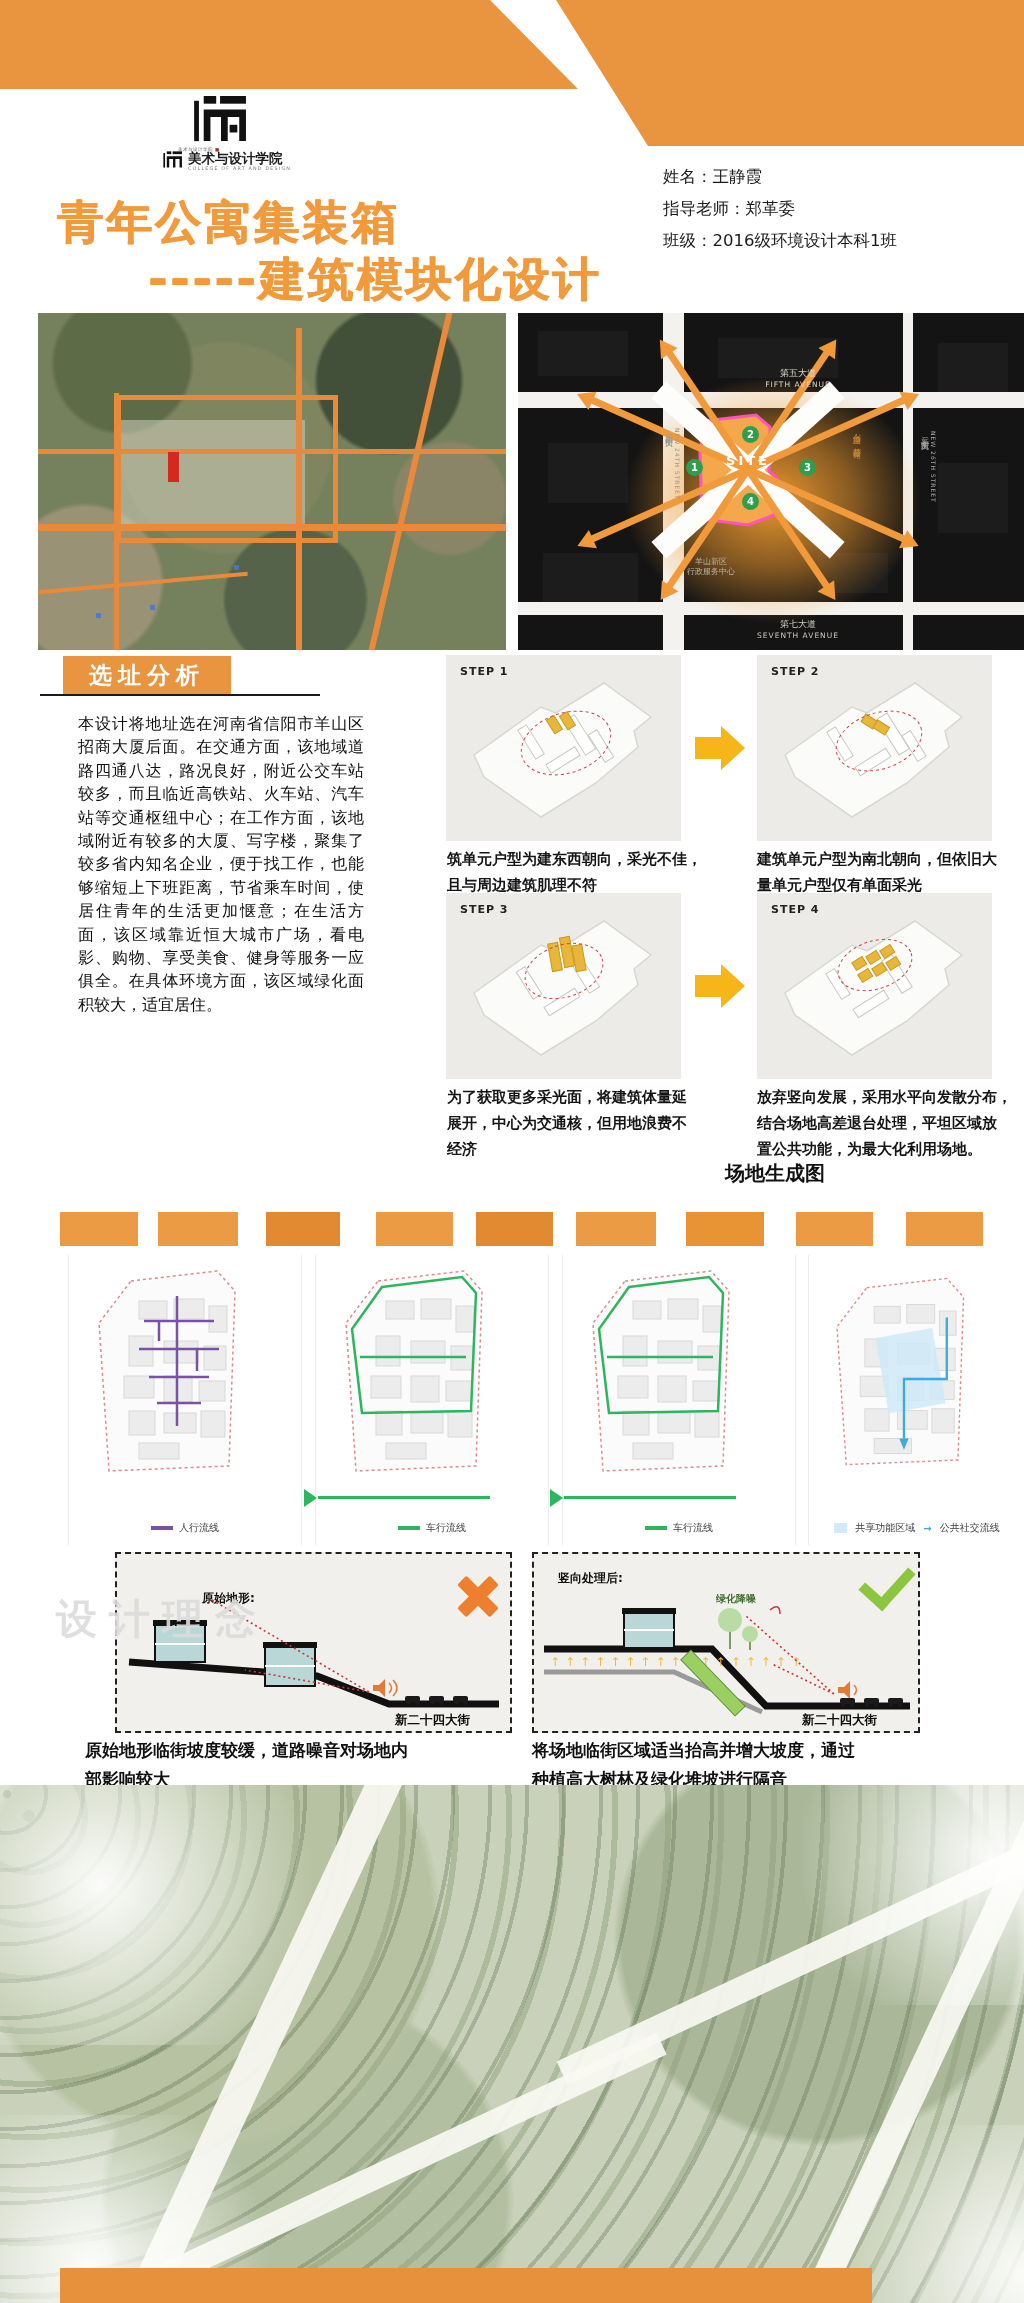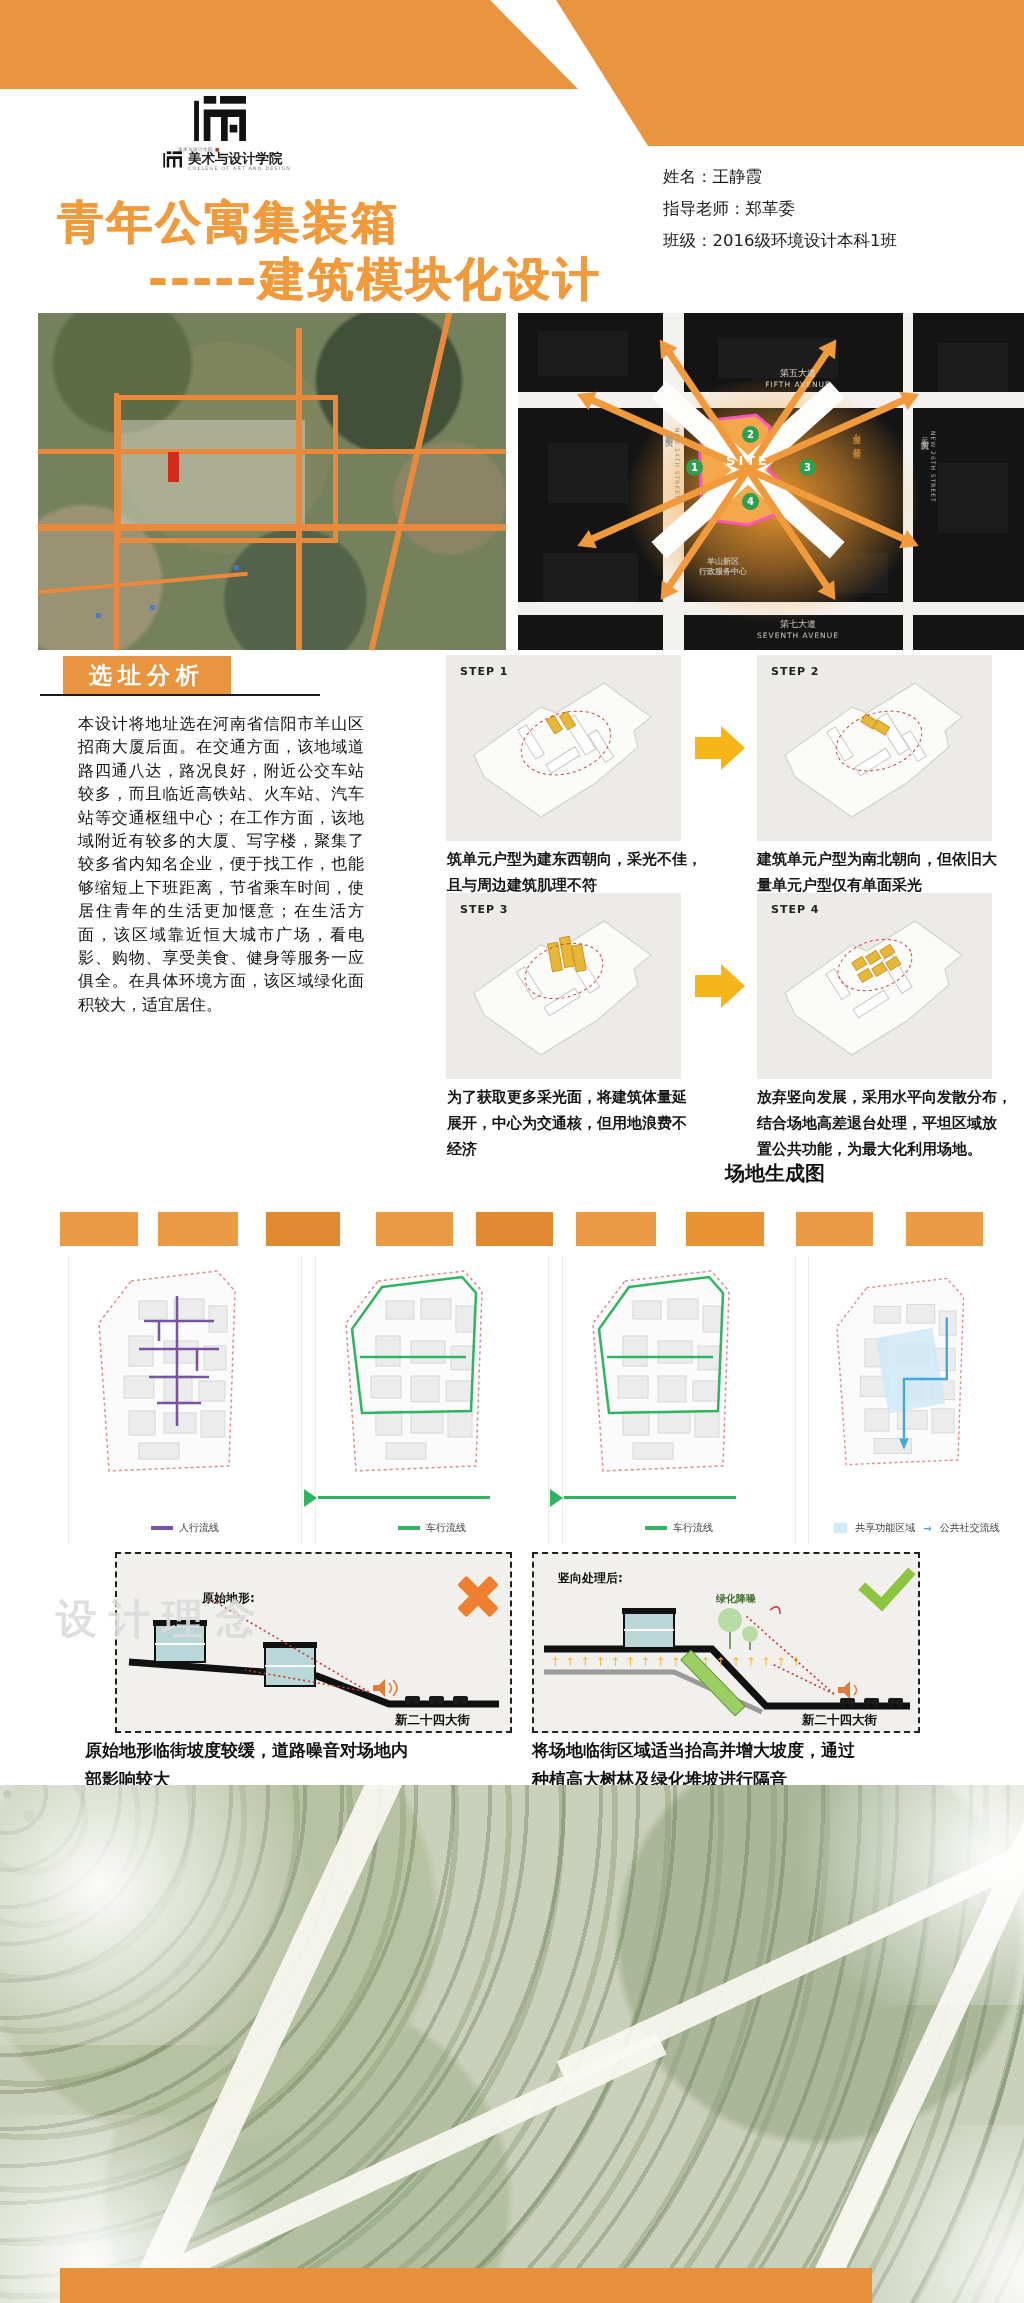--- a/index.html
+++ b/index.html
@@ -205,21 +205,21 @@
     </div>
     <div class="abs" style="left:144px;top:115px;display:flex;gap:1px;color:#9a9a94;font-size:8px;">
       <span class="vtext">新二十四大街</span>
       <span class="vteng">NEW 24TH STREET</span>
     </div>
     <div class="abs" style="left:400px;top:118px;display:flex;gap:1px;color:#a8a8a2;font-size:8px;">
       <span class="vtext">新二十六大街</span>
       <span class="vteng">NEW 26TH STREET</span>
     </div>
     <div class="abs vtext" style="left:332px;top:115px;color:#c8873a;font-size:8px;">创业路·楚蕴公馆</div>
-    <div class="maplabel" style="left:162px;top:244px;width:86px;color:#b9b2a6;font-size:8px;line-height:10px;font-weight:bold;">
+    <div class="maplabel" style="left:150px;top:244px;width:86px;color:#b9b2a6;font-size:8px;line-height:10px;">
       <div>羊山新区</div>
       <div>行政服务中心</div>
     </div>
   </div>
 
   <div class="abs" id="sel-underline"></div>
   <div class="abs" id="sel-head">选址分析</div>
   <div class="abs" id="sel-par">本设计将地址选在河南省信阳市羊山区招商大厦后面。在交通方面，该地域道路四通八达，路况良好，附近公交车站较多，而且临近高铁站、火车站、汽车站等交通枢纽中心；在工作方面，该地域附近有较多的大厦、写字楼，聚集了较多省内知名企业，便于找工作，也能够缩短上下班距离，节省乘车时间，使居住青年的生活更加惬意；在生活方面，该区域靠近恒大城市广场，看电影、购物、享受美食、健身等服务一应俱全。在具体环境方面，该区域绿化面积较大，适宜居住。</div>
 
   <div class="abs step-panel" style="left:446px;top:655px;">

